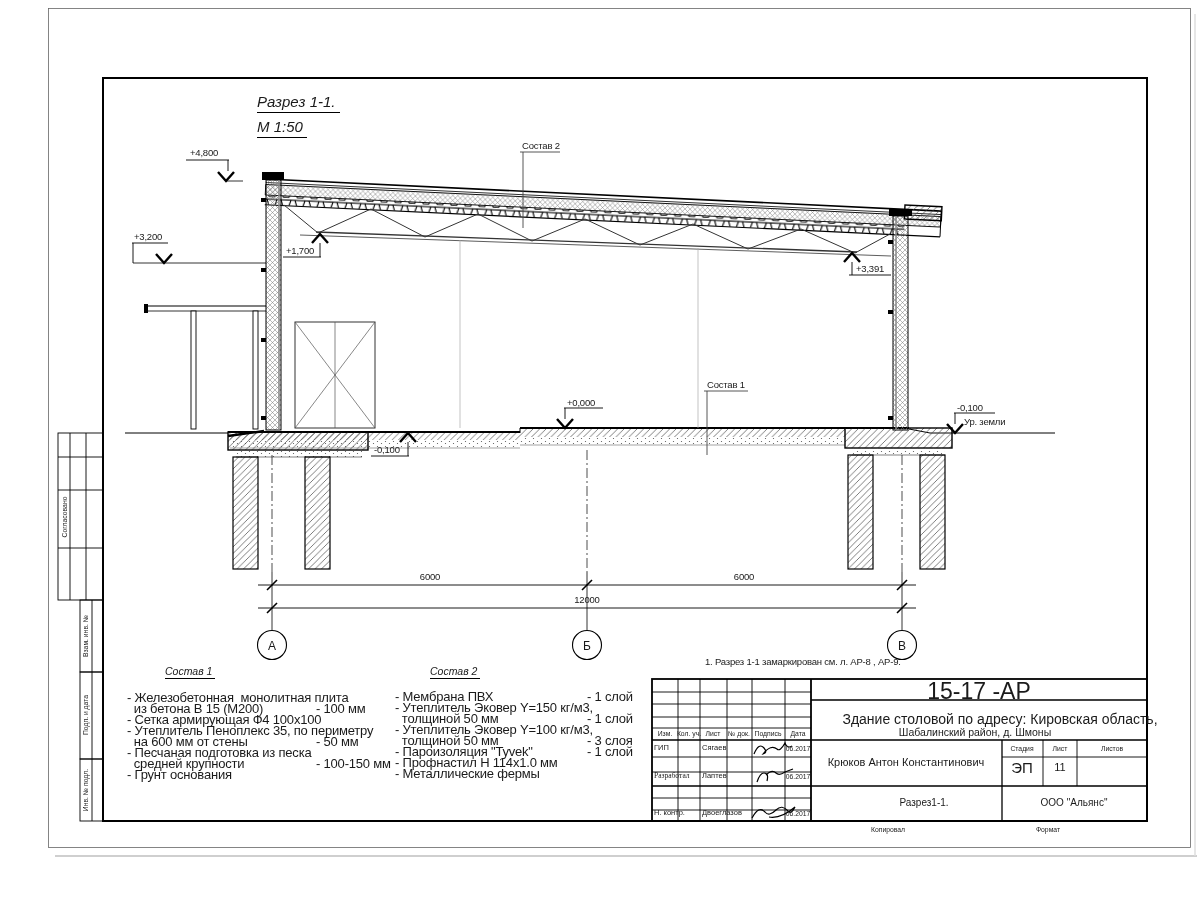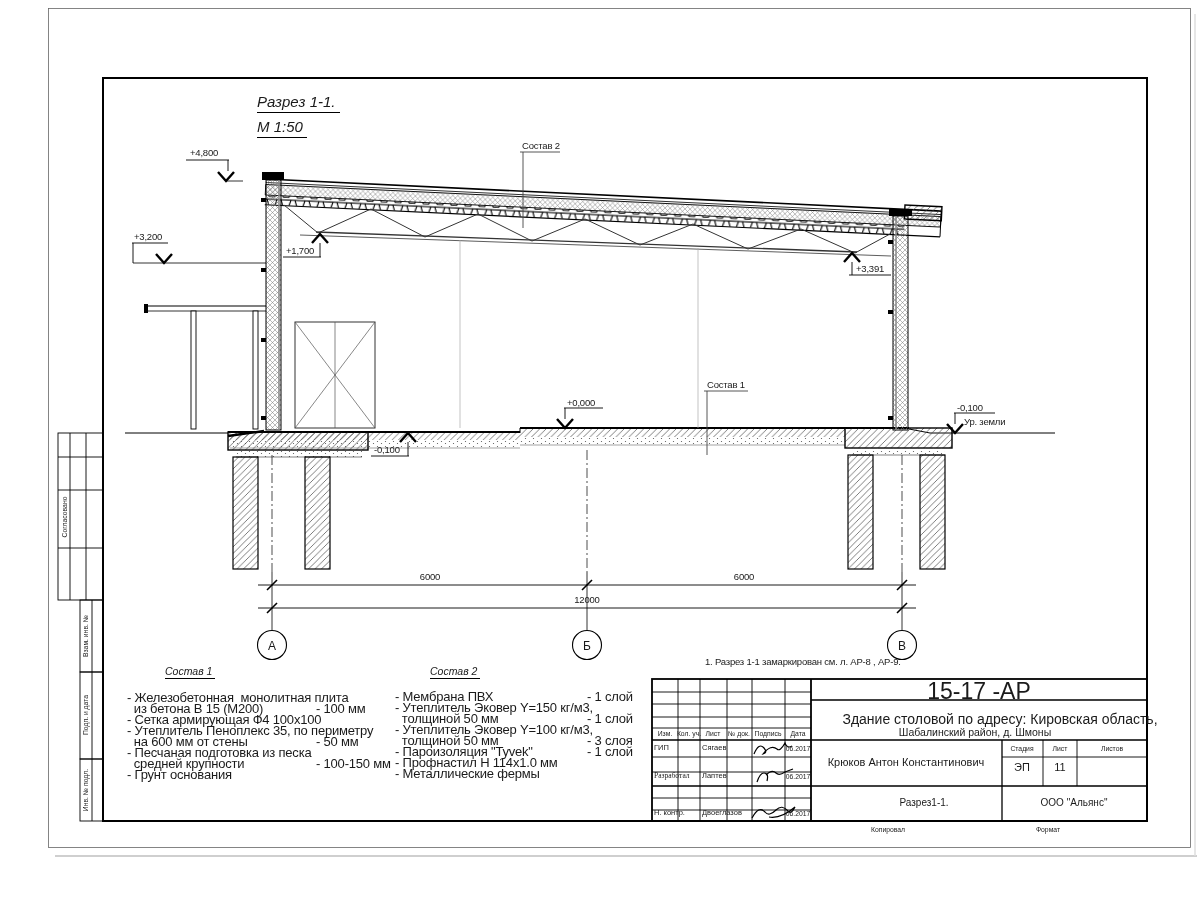--- a/index.html
+++ b/index.html
@@ -316,21 +316,21 @@
 <div class="t tb" style="left:702px;top:772px;">Лаптев</div>
 <div class="t tiny c" style="left:798px;top:777px;">06.2017</div>
 <div class="t tb" style="left:654px;top:809px;">Н. контр.</div>
 <div class="t tb" style="left:702px;top:809px;">Двоеглазов</div>
 <div class="t tiny c" style="left:798px;top:814px;">06.2017</div>
 
 <div class="t c" style="left:906px;top:763px;font-size:11px;">Крюков Антон Константинович</div>
 <div class="t tiny c" style="left:1022px;top:749px;">Стадия</div>
 <div class="t tiny c" style="left:1060px;top:749px;">Лист</div>
 <div class="t tiny c" style="left:1112px;top:749px;">Листов</div>
-<div class="t c" style="left:1022px;top:768px;font-size:11px;">ЭП</div>
+<div class="t c" style="left:1022px;top:768px;font-size:15px;">ЭП</div>
 <div class="t c" style="left:1060px;top:768px;font-size:11px;">11</div>
 <div class="t c" style="left:1112px;top:768px;font-size:11px;"></div>
 <div class="t c" style="left:906px;top:803px;font-size:10px;padding-left:36px;">Разрез1-1.</div>
 <div class="t c" style="left:1074px;top:803px;font-size:10px;">ООО "Альянс"</div>
 <div class="t tiny c" style="left:888px;top:830px;">Копировал</div>
 <div class="t tiny c" style="left:1048px;top:830px;">Формат</div>
 
 <div class="t tiny rot" style="left:65px;top:517px;">Согласовано</div>
 <div class="t tiny rot" style="left:86px;top:636px;">Взам. инв. №</div>
 <div class="t tiny rot" style="left:86px;top:715px;">Подп. и дата</div>

